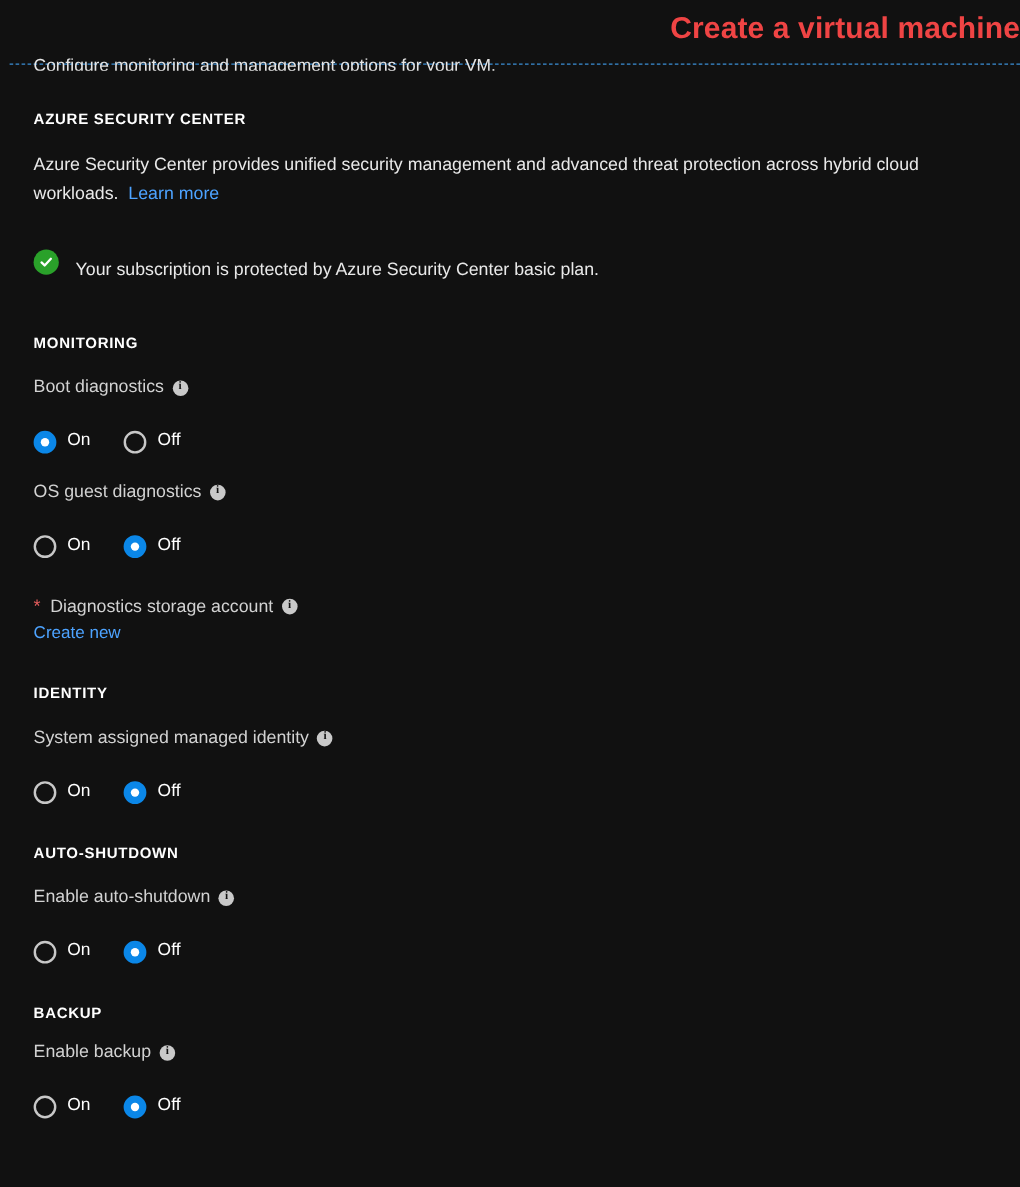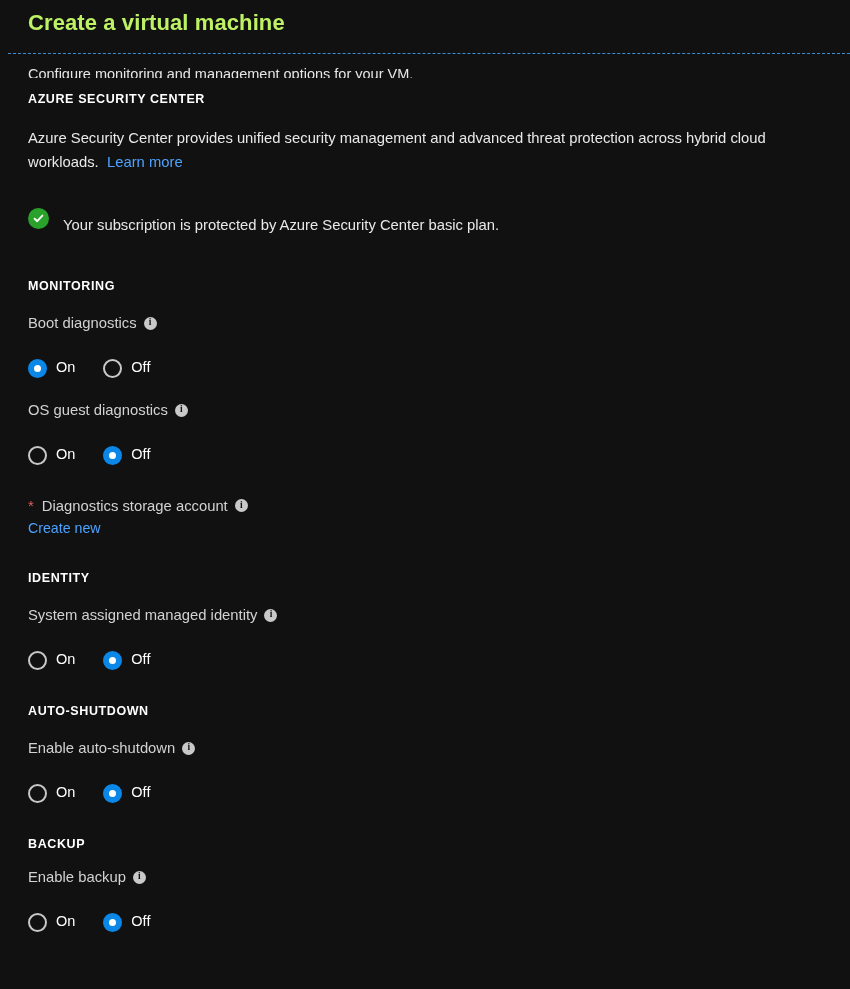--- a/index.html
+++ b/index.html
@@ -20,40 +20,41 @@
     background: #111111;
   }
 
   
   .header {
     padding: 10px 0 0 28px;
     height: 46px;
   }
   .header h1 {
     margin: 0;
-    font-size: 22px;
+    font-size: 25px;
     font-weight: bold;
     letter-spacing: 0.1px;
-    color: #bef264;
+    color: #ef4444;
+    text-align: right;
   }
 
   
   .dashed-sep {
     position: absolute;
     top: 53px;
     left: 8px;
     right: 0;
     height: 0;
     border-top: 1px dashed #3b8fd6;
   }
 
   
   .clipped-line {
     position: absolute;
-    top: 64px;
+    top: 45px;
     left: 28px;
     font-size: 14.5px;
     color: #e6e6e6;
     height: 14px;
     overflow: hidden;
     line-height: 20px;
   }
 
   .content {
     position: absolute;

